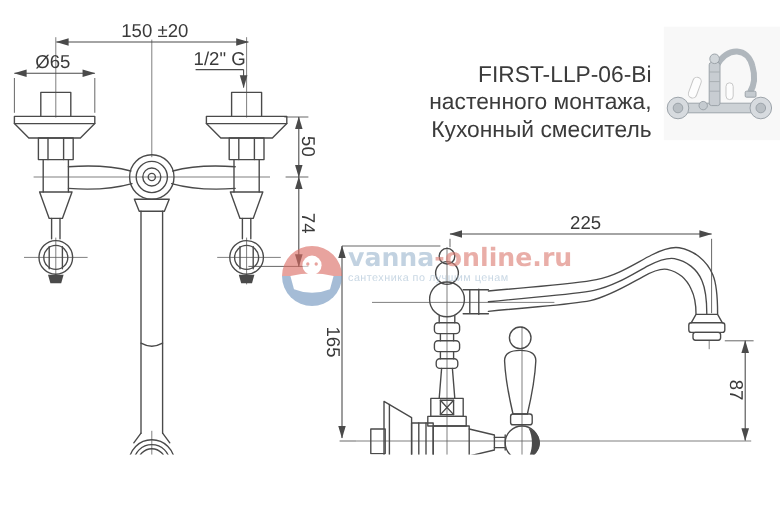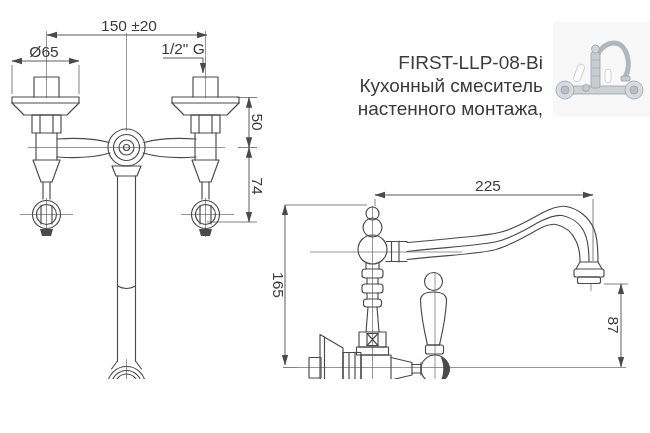--- a/index.html
+++ b/index.html
@@ -166,23 +166,23 @@
       <text class="d" x="183" y="54" text-anchor="middle">1/2" G</text>
       <text class="d" x="252" y="122" text-anchor="middle" transform="rotate(90 252 122)">50</text>
       <text class="d" x="252" y="186" text-anchor="middle" transform="rotate(90 252 186)">74</text>
       <text class="d" x="488" y="191" text-anchor="middle">225</text>
       <text class="d" x="272.5" y="285" text-anchor="middle" transform="rotate(90 272.5 285)">165</text>
       <text class="d" x="608" y="325" text-anchor="middle" transform="rotate(90 608 325)">87</text>
     </g>
   </svg>
 
   <div class="info">
-    <div>FIRST-LLP-08-Bi</div>
+    <div>FIRST-LLP-06-Bi</div>
+    <div>настенного монтажа,</div>
     <div>Кухонный смеситель</div>
-    <div>настенного монтажа,</div>
   </div>
 
   <svg class="photo" width="97" height="95" viewBox="0 0 97 95">
     <rect width="97" height="95" fill="#f8f8f8"></rect>
     <g stroke="#9aa1a7" stroke-width="0.8">
       <rect x="6" y="64" width="80" height="8" rx="2" fill="#cdd2d6"></rect>
       <circle cx="12" cy="68" r="9" fill="#d7dbdf"></circle>
       <circle cx="12" cy="68" r="4" fill="#b9bfc4"></circle>
       <circle cx="81" cy="68" r="9" fill="#d7dbdf"></circle>
       <circle cx="81" cy="68" r="4" fill="#b9bfc4"></circle>
@@ -192,14 +192,28 @@
       <path d="M38,38 H47 M38,46 H47 M38,54 H47" stroke="#a7adb3"></path>
       <circle cx="42.5" cy="27" r="4" fill="#d2d7db"></circle>
       <g transform="rotate(20 26 51)">
         <rect x="22.5" y="42" width="7" height="18" rx="3.5" fill="#fdfdfd" stroke="#c6c6c6"></rect>
       </g>
       <rect x="52" y="47" width="6" height="14" rx="3" fill="#fdfdfd" stroke="#c6c6c6"></rect>
       <circle cx="33" cy="66" r="3.5" fill="#c5cbd0"></circle>
     </g>
   </svg>
 
+  <div class="wm">
+    <svg class="wm-logo" width="54" height="54" viewBox="0 0 54 54">
+      <path d="M2,27 A25,25 0 0 1 52,27 Z" fill="#db6c63"></path>
+      <path d="M2,27 A25,25 0 1 0 52,27 Z" fill="#6f94bd"></path>
+      <circle cx="27" cy="18" r="8" fill="#ffffff"></circle>
+      <path d="M9,27 Q27,23 45,27 L42,38 Q27,44 12,38 Z" fill="#ffffff"></path>
+      <circle cx="23.5" cy="17" r="1.4" fill="#db6c63"></circle>
+      <circle cx="30.5" cy="17" r="1.4" fill="#db6c63"></circle>
+    </svg>
+    <div class="wm-body">
+      <div class="wm-site"><span class="wm-blue">vanna</span><span class="wm-red">-online.ru</span></div>
+      <div class="wm-tag">сантехника по лучшим ценам</div>
+    </div>
+  </div>
 
 </div>
 
 </body></html>

